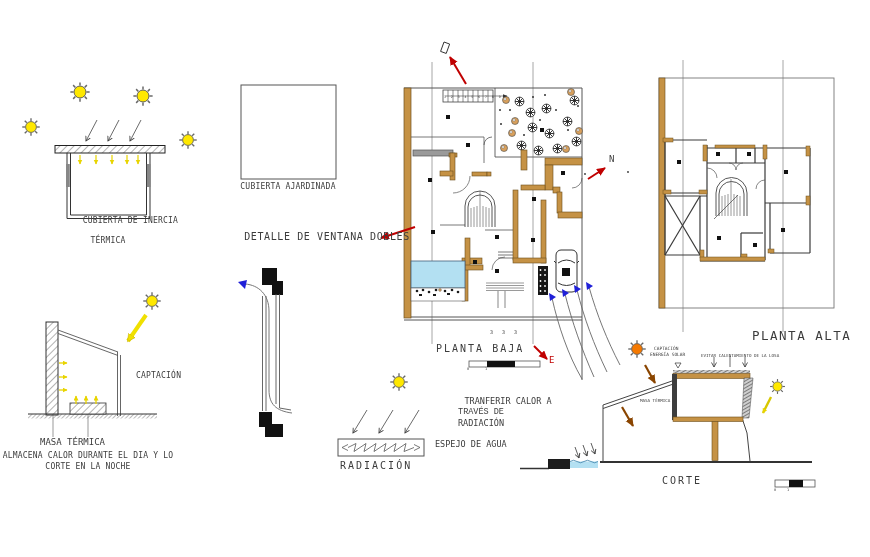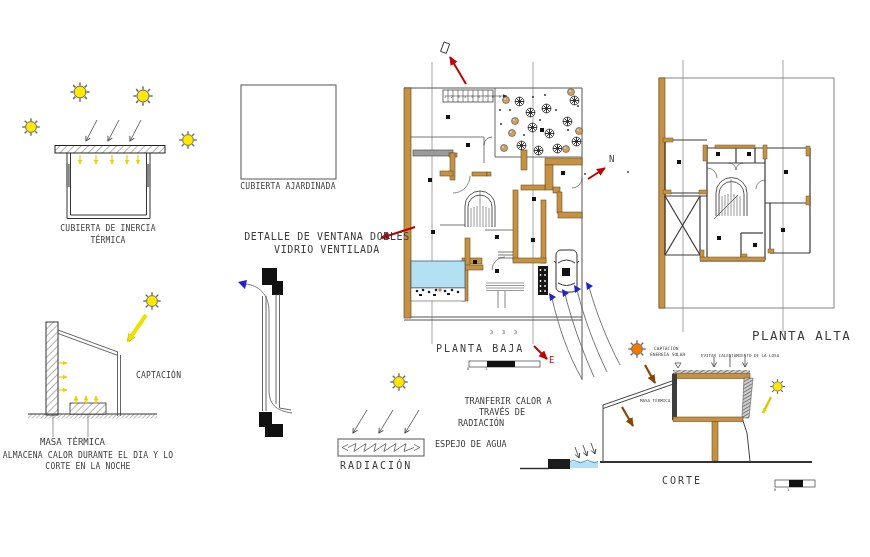--- a/index.html
+++ b/index.html
@@ -503,32 +503,31 @@
     </g>
     <line x1="771" y1="397" x2="763" y2="413" stroke="#d8c800" stroke-width="2.4" marker-end="url(#mYellowSm)"></line>
 
     <g>
       <rect x="775" y="480" width="40" height="7" fill="#fff" stroke="#555" stroke-width="0.8"></rect>
       <rect x="789" y="480" width="14" height="7" fill="#111"></rect>
     </g>
   </g>
 </svg>
 
-<div class="lbl t8 c" style="left:38px;  top:225px; width:140px;">CUBIERTA DE INERCIA</div>
+<div class="lbl t8 c" style="left:38px;  top:217px; width:140px;text-align:right;">CUBIERTA DE INERCIA</div>
 <div class="lbl t8 c" style="left:38px;  top:237px; width:140px;">TÉRMICA</div>
 <div class="lbl t8 c" style="left:218px; top:183px; width:140px;">CUBIERTA AJARDINADA</div>
 <div class="lbl t10 c" style="left:194px; top:231px; width:180px;">DETALLE DE VENTANA DOBLES</div>
-<div class="lbl t10 c" style="left:194px; top:244px; width:180px;">VIDRIO VENTILADA</div>
 <div class="lbl t8" style="left:136px; top:372px;">CAPTACIÓN</div>
 <div class="lbl t9" style="left:40px;  top:437px;">MASA TÉRMICA</div>
 <div class="lbl t8 c" style="left:2px;   top:452px; width:172px;">ALMACENA CALOR DURANTE EL DIA Y LO</div>
 <div class="lbl t8 c" style="left:2px;   top:463px; width:172px;">CORTE EN LA NOCHE</div>
 <div class="lbl t13" style="left:340px; top:460px;">RADIACIÓN</div>
 <div class="lbl t85 c" style="left:430px; top:397px; width:102px;margin-left:27px;">TRANFERIR CALOR A</div>
-<div class="lbl t85 c" style="left:451px; top:408px; width:102px;">TRAVÉS DE</div>
+<div class="lbl t85 c" style="left:430px; top:408px; width:102px;font-family:Liberation Mono, monospace;">TRAVÉS DE</div>
 <div class="lbl t85 c" style="left:430px; top:419px; width:102px;">RADIACIÓN</div>
 <div class="lbl t85" style="left:435px; top:440px;">ESPEJO DE AGUA</div>
 <div class="lbl t13" style="left:436px; top:343px;">PLANTA BAJA</div>
 <div class="lbl t12" style="left:752px; top:329px;">PLANTA ALTA</div>
 <div class="lbl t13" style="left:662px; top:475px;">CORTE</div>
 <div class="lbl t9" style="left:609px; top:154px;">N</div>
 <div class="lbl t9 red" style="left:549px; top:355px;">E</div>
 <div class="lbl t45" style="left:654px; top:346px;">CAPTACIÓN</div>
 <div class="lbl t45" style="left:650px; top:352px;">ENERGÍA SOLAR</div>
 <div class="lbl t42" style="left:701px; top:354px;">EVITAR CALENTAMIENTO DE LA LOSA</div>

